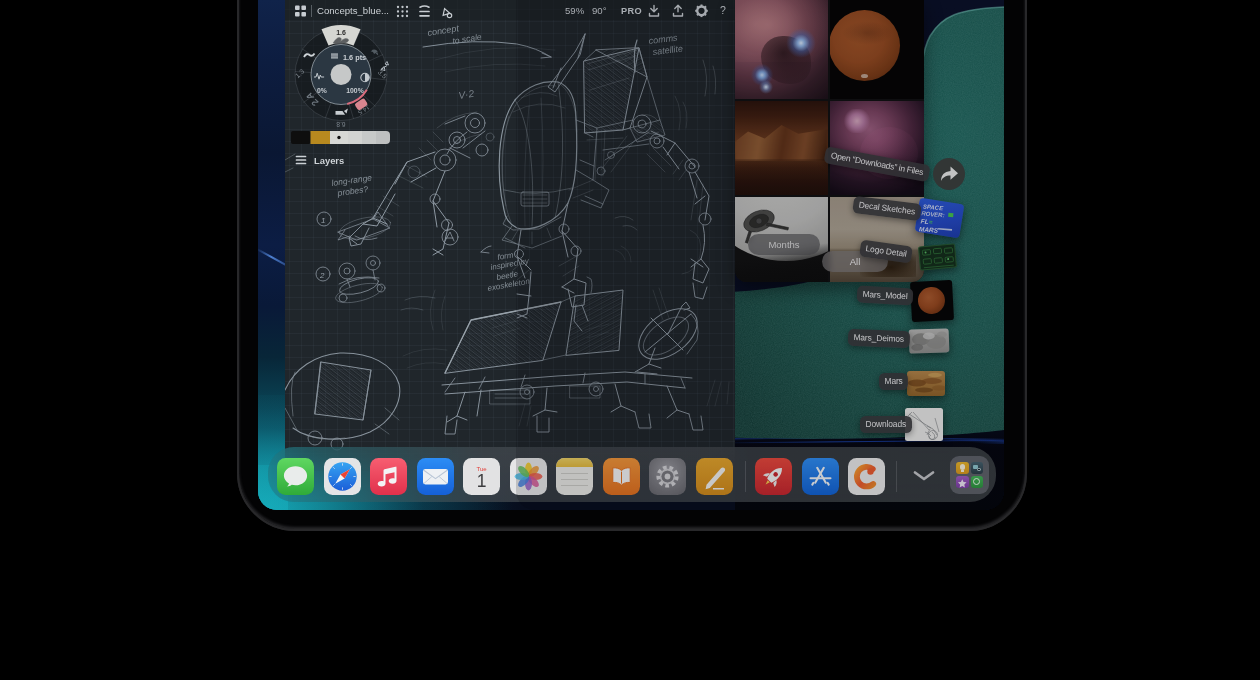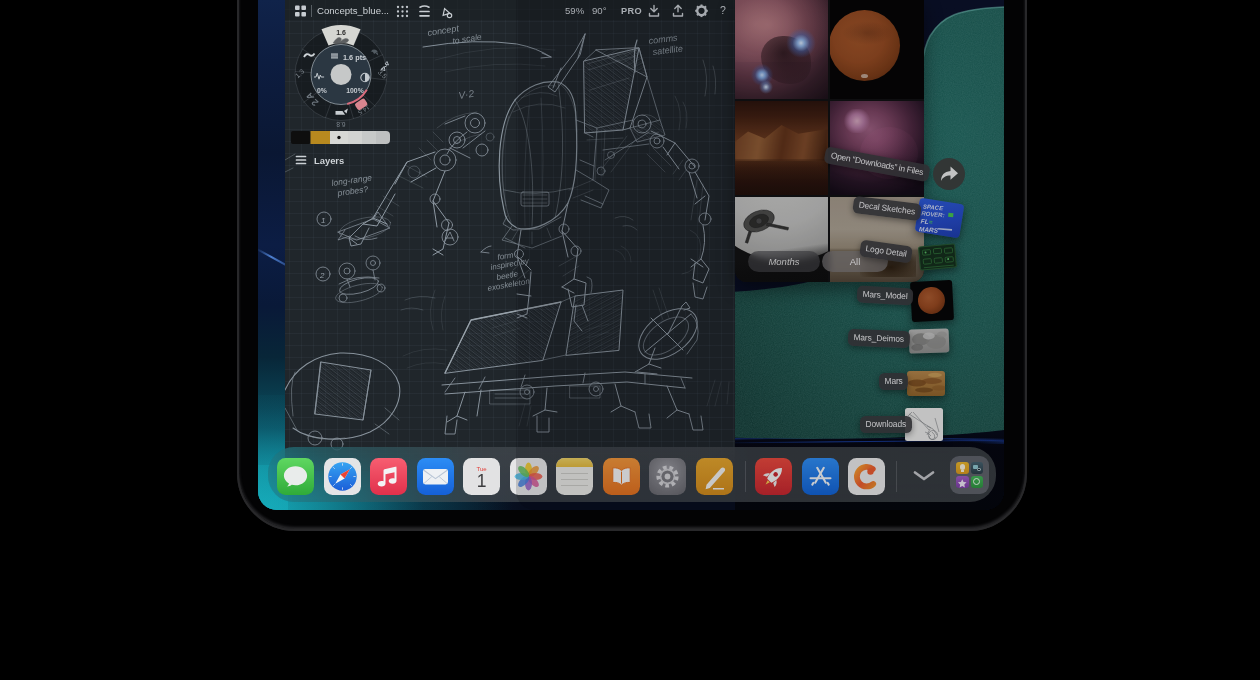--- a/index.html
+++ b/index.html
@@ -86,21 +86,21 @@
 #ph5 .planet{position:absolute;left:-30px;top:-72px;width:162px;height:136px;border-radius:50%;
 background:radial-gradient(circle at 45% 30%,#ccccca 0%,#bfbfbd 45%,#a8a8a6 70%,#868684 90%,#6a6a68 100%);}
 #ph5 .shade{position:absolute;left:0;top:42px;width:93px;height:43px;
 background:linear-gradient(172deg,rgba(18,18,18,0) 30%,rgba(14,14,14,.88) 66%,#0d0d0d 100%);}
 #ph5 .craft{position:absolute;left:2px;top:6px;width:62px;height:44px;}
 #ph6{left:95px;top:197px;width:94px;height:85px;
 background:linear-gradient(180deg,#a4998a 0%,#aaa091 38%,#978b78 60%,#776b58 63%,#6d6150 80%,#524536 100%);}
 #ph6 .rover{position:absolute;left:30px;top:56px;width:56px;height:24px;
 background:radial-gradient(65% 75% at 55% 60%,rgba(42,28,14,.95),rgba(52,36,18,.45) 70%,rgba(52,36,18,0));}
 .pill{position:absolute;height:21px;border-radius:11px;color:#dadada;font-size:9.5px;line-height:21px;text-align:center;z-index:3;}
-#pillm{left:13px;top:251px;width:72px;background:rgba(72,72,76,.62);backdrop-filter:blur(3px);font-style:italic;}
+#pillm{left:13px;top:234px;width:72px;background:rgba(72,72,76,.62);backdrop-filter:blur(3px);}
 #pilla{left:87px;top:251px;width:66px;background:rgba(125,122,124,.68);color:#f0eff0;backdrop-filter:blur(3px);}
 
 
 .dlab{position:absolute;background:rgba(58,58,61,.92);color:#e8e8ea;font-size:8.4px;letter-spacing:-.1px;
 padding:3px 5.5px 4px;border-radius:5.5px;white-space:nowrap;z-index:12;box-shadow:0 2px 6px rgba(0,0,0,.4);}
 .thumb{position:absolute;z-index:11;box-shadow:0 3px 8px rgba(0,0,0,.5);}
 #share{position:absolute;left:675px;top:158px;width:32px;height:32px;border-radius:50%;background:#3b403e;z-index:12;}
 
 
 #dock{left:10px;top:447px;width:728px;height:55px;border-radius:26px;

